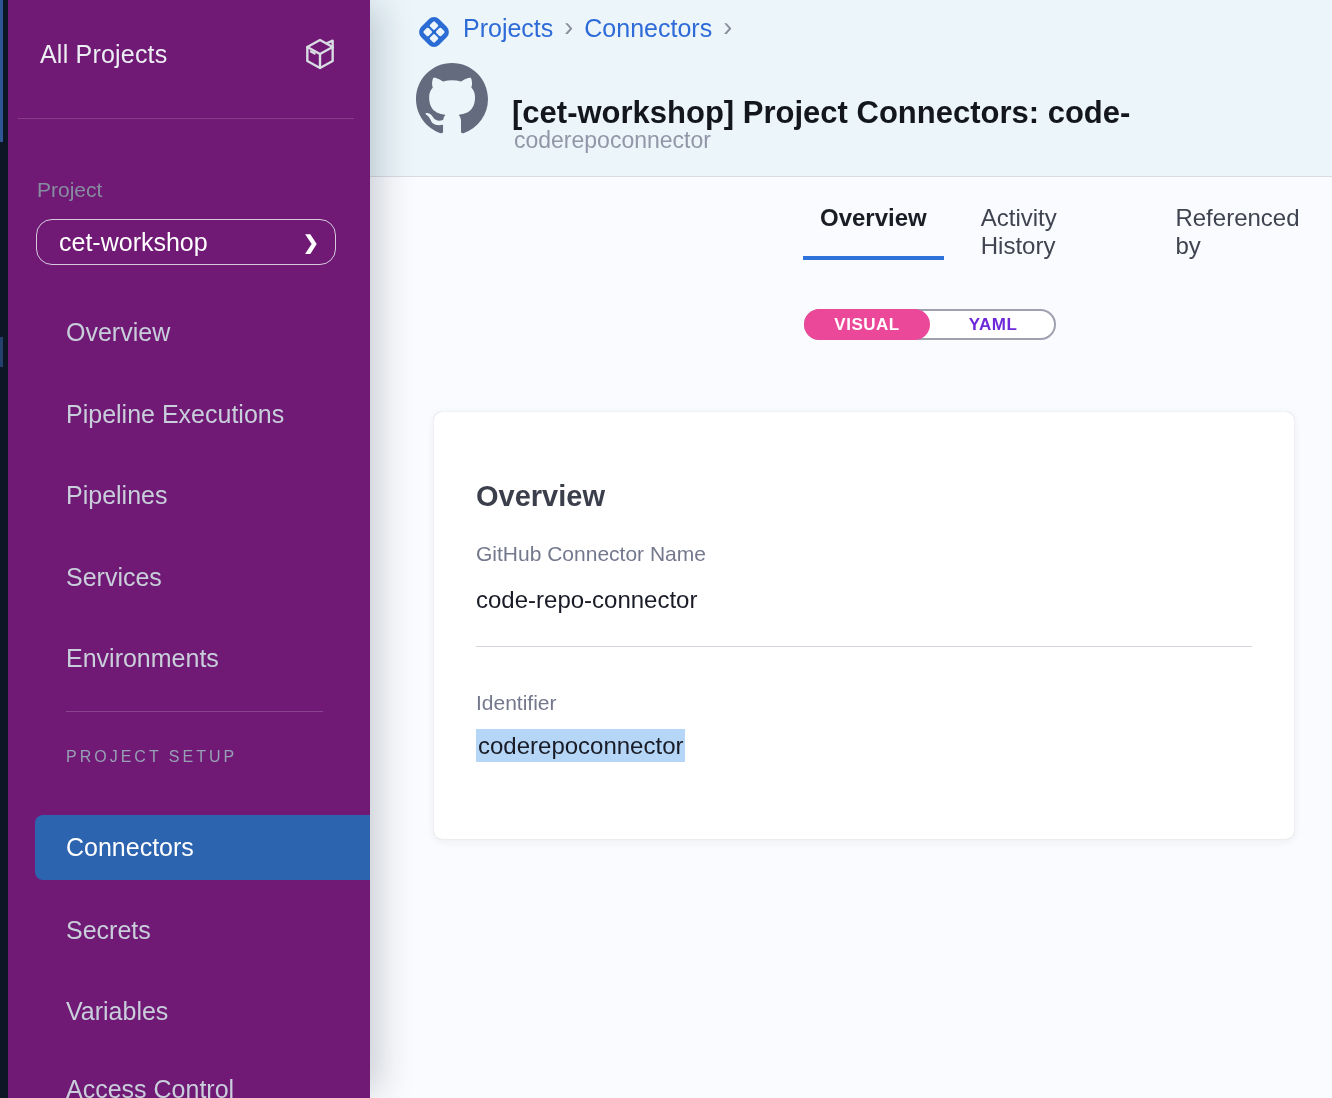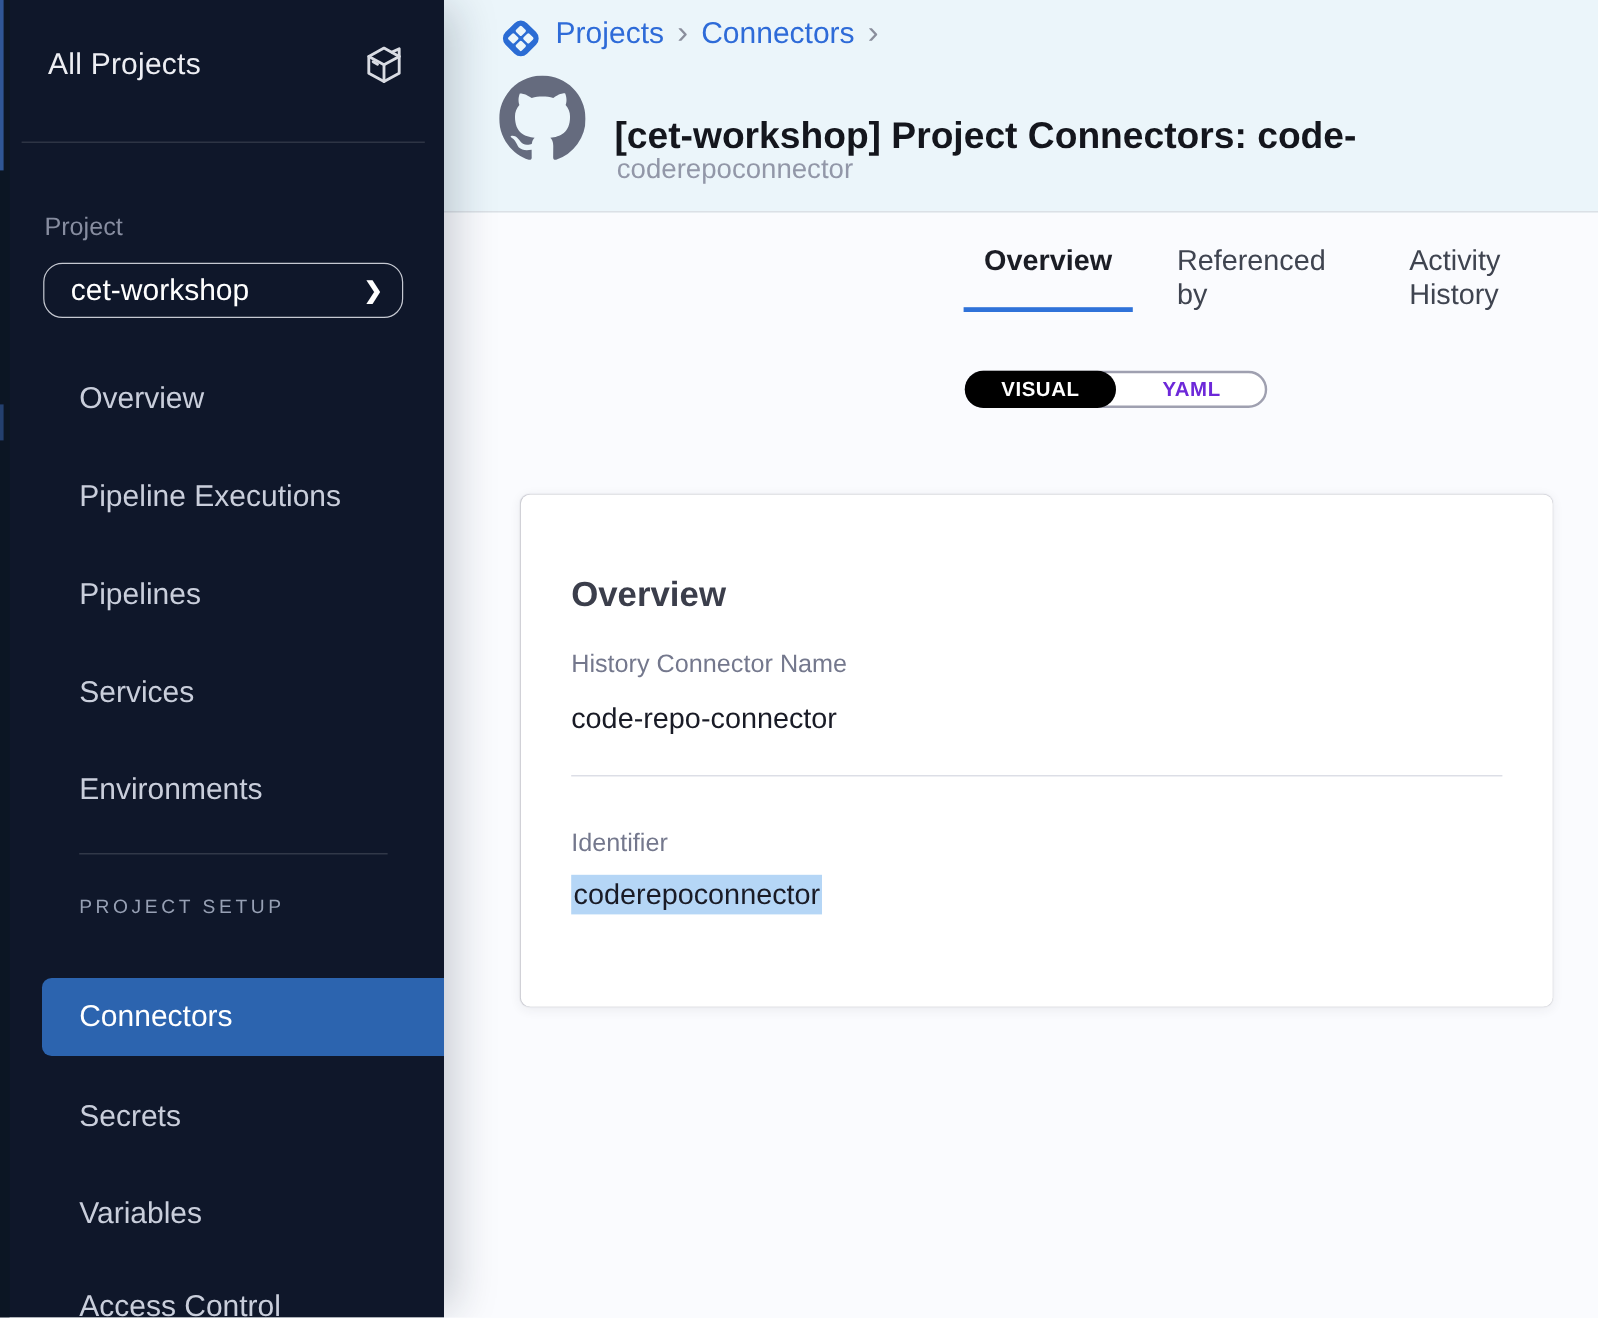--- a/index.html
+++ b/index.html
@@ -4,21 +4,21 @@
 <style>
   html,body{margin:0;padding:0;}
   body{
     width:1332px;height:1098px;position:relative;overflow:hidden;
     font-family:"Liberation Sans", sans-serif;
     background:#fafbfe;
   }
   
   .sidebar{
     position:absolute;left:0;top:0;width:370px;height:1098px;
-    background:#0f172a;z-index:5;
+    background:#701a75;z-index:5;
     box-shadow:14px 0 34px -6px rgba(20,30,48,.22);
   }
   .module-strip{position:absolute;left:0;top:0;width:8px;height:100%;background:#0c1624;}
   .module-indicator-top{position:absolute;left:0;top:0;width:3px;height:142px;background:#2f5694;}
   .module-indicator-mid{position:absolute;left:0;top:337px;width:3px;height:30px;background:#24406e;}
   .all-projects{position:absolute;left:40px;top:40px;font-size:25px;color:#edeef3;letter-spacing:.2px;}
   .package-btn{position:absolute;left:300px;top:34px;width:40px;height:40px;display:flex;align-items:center;justify-content:center;cursor:pointer;background:none;border:none;padding:0;}
   .sb-divider1{position:absolute;left:18px;top:118px;width:336px;height:1px;background:rgba(255,255,255,.16);}
   .project-label{position:absolute;left:37px;top:178px;font-size:21px;color:#878da0;}
   .project-selector{
@@ -64,21 +64,21 @@
   .view-toggle{
     position:absolute;left:434px;top:309px;height:31px;box-sizing:border-box;
     border:2px solid #9fa0b0;border-radius:17px;background:#ffffff;
     display:inline-flex;align-items:center;
   }
   .view-toggle .seg{
     font-size:17px;font-weight:700;letter-spacing:.5px;cursor:pointer;
     display:flex;align-items:center;justify-content:center;height:31px;width:126px;box-sizing:border-box;
   }
   .view-toggle .seg.active{
-    background:#000000;color:#ffffff;border-radius:16px;margin:-2px 0 -2px -2px;
+    background:#ec4899;color:#ffffff;border-radius:16px;margin:-2px 0 -2px -2px;
   }
   .view-toggle .seg.inactive{color:#6d28d9;margin-right:-2px;}
   
   .card{
     position:absolute;left:64px;top:412px;width:860px;height:427px;
     background:#ffffff;border-radius:8px;
     box-shadow:0 0 1px rgba(40,41,61,.25), 0 2px 10px rgba(40,41,61,.07);
   }
   .card-title{position:absolute;left:42px;top:44px;font-size:29px;font-weight:700;color:#3b3e4b;}
   .field-label{position:absolute;left:42px;font-size:21px;color:#74788d;}
@@ -158,33 +158,33 @@
       <svg width="72" height="72" viewBox="0 0 16 16" fill="#656b7e">
         <path d="M8 0C3.58 0 0 3.58 0 8c0 3.54 2.29 6.53 5.47 7.59.4.07.55-.17.55-.38 0-.19-.01-.82-.01-1.49-2.01.37-2.53-.49-2.69-.94-.09-.23-.48-.94-.82-1.13-.28-.15-.68-.52-.01-.53.63-.01 1.08.58 1.23.82.72 1.21 1.87.87 2.33.66.07-.52.28-.87.51-1.07-1.78-.2-3.64-.89-3.64-3.95 0-.87.31-1.59.82-2.15-.08-.2-.36-1.02.08-2.12 0 0 .67-.21 2.2.82.64-.18 1.32-.27 2-.27s1.36.09 2 .27c1.53-1.04 2.2-.82 2.2-.82.44 1.1.16 1.92.08 2.12.51.56.82 1.27.82 2.15 0 3.07-1.87 3.75-3.65 3.95.29.25.54.73.54 1.48 0 1.07-.01 1.93-.01 2.2 0 .21.15.46.55.38A8.01 8.01 0 0 0 16 8c0-4.42-3.58-8-8-8z"></path>
       </svg>
     </div>
     <h1 class="page-title">[cet-workshop] Project Connectors: code-</h1>
     <div class="page-subtitle">coderepoconnector</div>
   </header>
 
   <div class="tabs">
     <div class="tab active">Overview</div>
+    <div class="tab">Activity History</div>
     <div class="tab">Referenced by</div>
-    <div class="tab">Activity History</div>
   </div>
 
   <div class="view-toggle">
     <div class="seg active">VISUAL</div>
     <div class="seg inactive">YAML</div>
   </div>
 
   <section class="card">
     <h2 class="card-title">Overview</h2>
 
-    <div class="field-label" style="top:130px">History Connector Name</div>
+    <div class="field-label" style="top:130px">GitHub Connector Name</div>
     <div class="field-value" style="top:174px">code-repo-connector</div>
 
     <div class="card-divider"></div>
 
     <div class="field-label" style="top:279px">Identifier</div>
     <div class="field-value" style="top:320px"><span class="hl">coderepoconnector</span></div>
   </section>
 
 </main>
 

